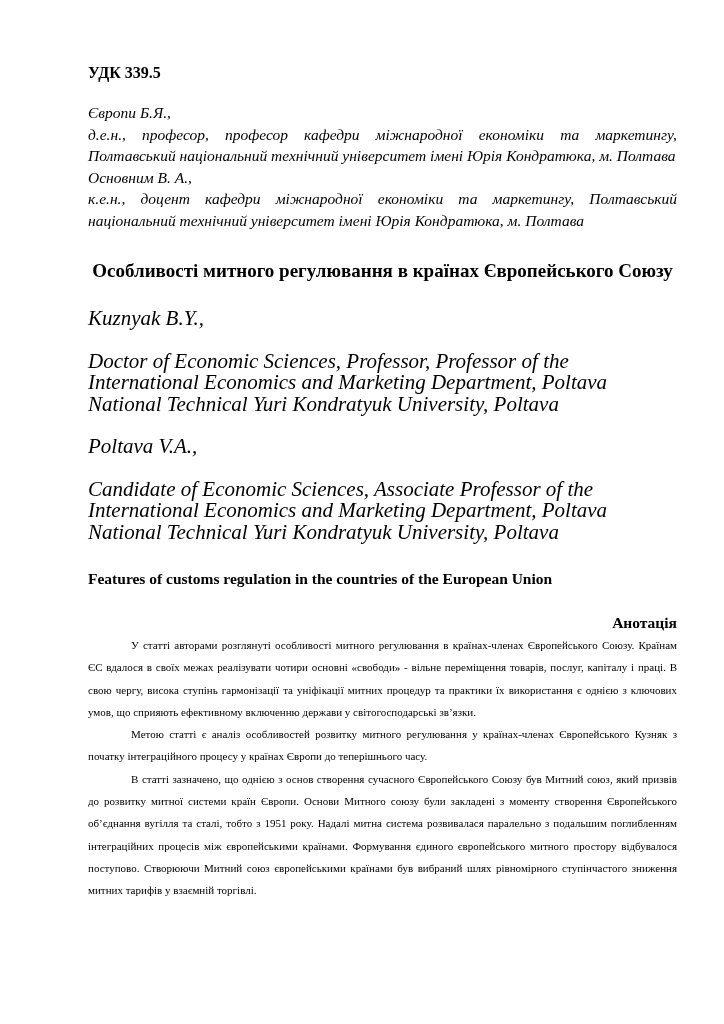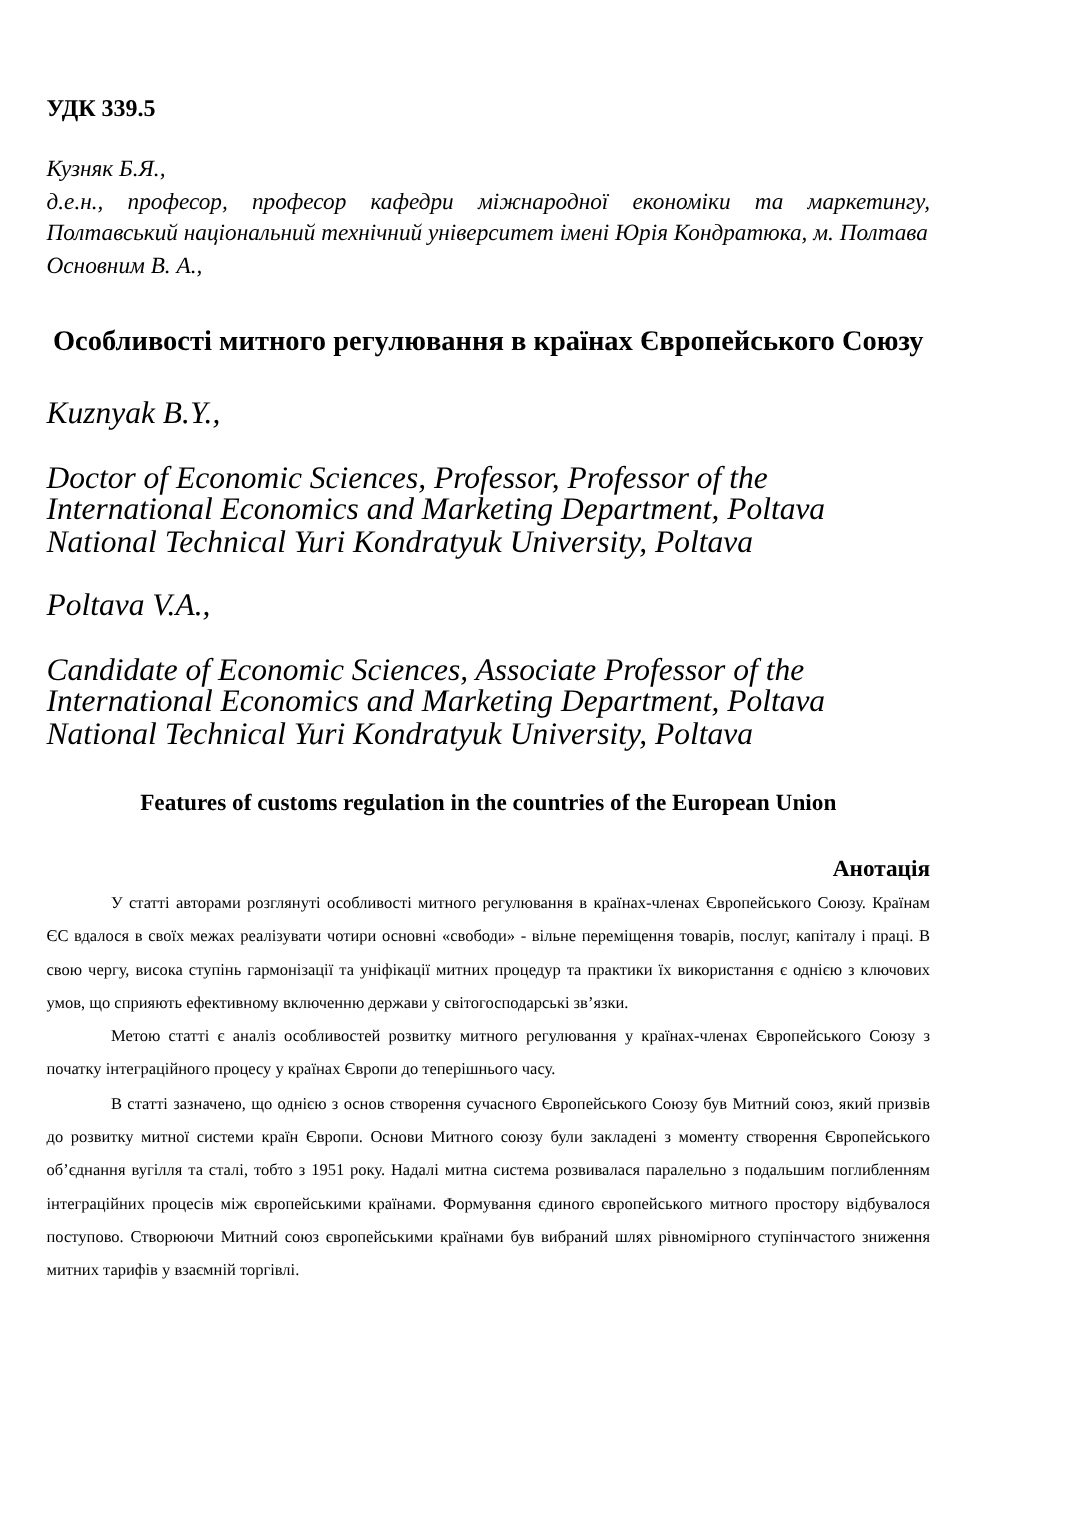--- a/index.html
+++ b/index.html
@@ -13,21 +13,21 @@
     font-family: "Liberation Serif", "DejaVu Serif", serif;
     color: #000000;
     -webkit-font-smoothing: antialiased;
   }
   .page {
     position: relative;
     width: 724px;
     height: 1024px;
     background: #ffffff;
     box-sizing: border-box;
-    padding: 62px 67px 0 31px;
+    padding: 62px 67px 0 88px;
     overflow: hidden;
   }
   .textblock {
     width: 589px;
   }
 
   
   .udc {
     font-size: 16px;
     font-weight: bold;
@@ -58,21 +58,20 @@
     font-weight: bold;
     font-size: 19px;
     line-height: 21px;
     text-align: center;
     margin: 29px 0 27px 0;
   }
   .title-en {
     font-weight: bold;
     font-size: 15.5px;
     line-height: 21px;
-    text-align: center;
     margin: 25px 0 23px 0;
   }
 
   
   .authors-en {
     font-style: italic;
     font-size: 21px;
     line-height: 21.5px;
     margin: 0;
   }
@@ -100,36 +99,37 @@
 </style>
 </head>
 <body>
 
 <div class="page">
   <div class="textblock">
 
     <div class="udc">УДК 339.5</div>
 
     <div class="authors">
-      <p class="name">Кузняк Б.Я.,</p>
+      <p class="name">Європи Б.Я.,</p>
       <p>д.е.н., професор, професор кафедри міжнародної економіки та маркетингу, Полтавський національний технічний університет імені Юрія Кондратюка, м. Полтава</p>
       <p class="name">Основним В. А.,</p>
+      <p>к.е.н., доцент кафедри міжнародної економіки та маркетингу, Полтавський національний технічний університет імені Юрія Кондратюка, м. Полтава</p>
     </div>
 
     <h1 class="title-ua">Особливості митного регулювання в країнах Європейського Союзу</h1>
 
     <div class="authors-en">
       <p class="name">Kuznyak B.Y.,</p>
       <p>Doctor of Economic Sciences, Professor, Professor of the International Economics and Marketing Department, Poltava National Technical Yuri Kondratyuk University, Poltava</p>
       <p class="name">Poltava V.A.,</p>
       <p>Candidate of Economic Sciences, Associate Professor of the International Economics and Marketing Department, Poltava National Technical Yuri Kondratyuk University, Poltava</p>
     </div>
 
     <h2 class="title-en">Features of customs regulation in the countries of the European Union</h2>
 
     <div class="abstract-heading">Анотація</div>
 
     <p class="body-par">У статті авторами  розглянуті особливості митного регулювання в країнах-членах Європейського Союзу. Країнам ЄС вдалося в своїх межах реалізувати чотири основні «свободи» - вільне переміщення товарів, послуг, капіталу і праці. В свою чергу, висока ступінь гармонізації та уніфікації митних процедур та практики їх використання є однією з ключових умов, що сприяють ефективному включенню держави у світогосподарські зв’язки.</p>
-    <p class="body-par">Метою статті є аналіз особливостей розвитку митного регулювання у країнах-членах Європейського Союзу з початку інтеграційного процесу у країнах Європи до теперішнього часу.</p>
+    <p class="body-par">Метою статті є аналіз особливостей розвитку митного регулювання у країнах-членах Європейського Кузняк з початку інтеграційного процесу у країнах Європи до теперішнього часу.</p>
     <p class="body-par">В статті зазначено, що однією з основ створення сучасного Європейського Союзу був Митний союз, який призвів до розвитку митної системи  країн Європи. Основи Митного союзу були закладені з моменту створення Європейського об’єднання вугілля та сталі, тобто з 1951 року. Надалі митна система розвивалася паралельно з подальшим поглибленням інтеграційних процесів між європейськими країнами. Формування  єдиного європейського митного простору відбувалося поступово. Створюючи Митний союз європейськими країнами був вибраний шлях рівномірного ступінчастого зниження митних тарифів у взаємній торгівлі.</p>
 
   </div>
 </div>
 
 </body></html>

